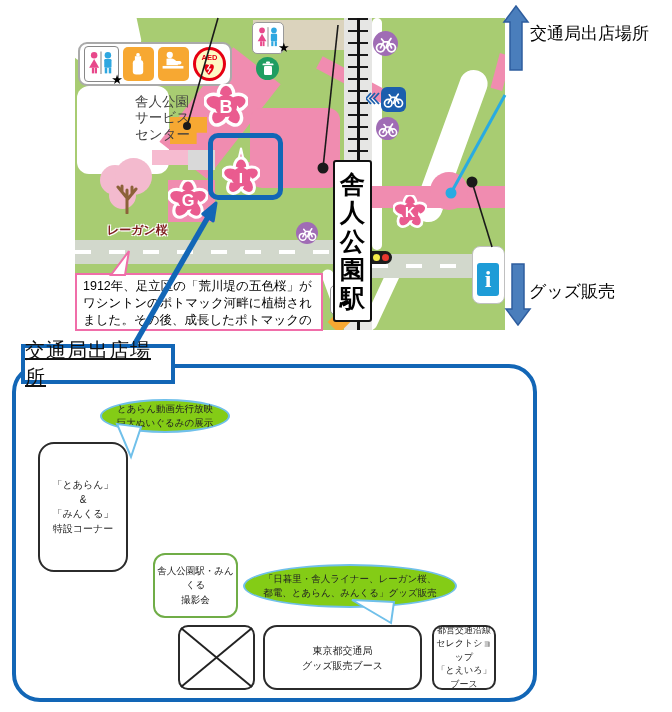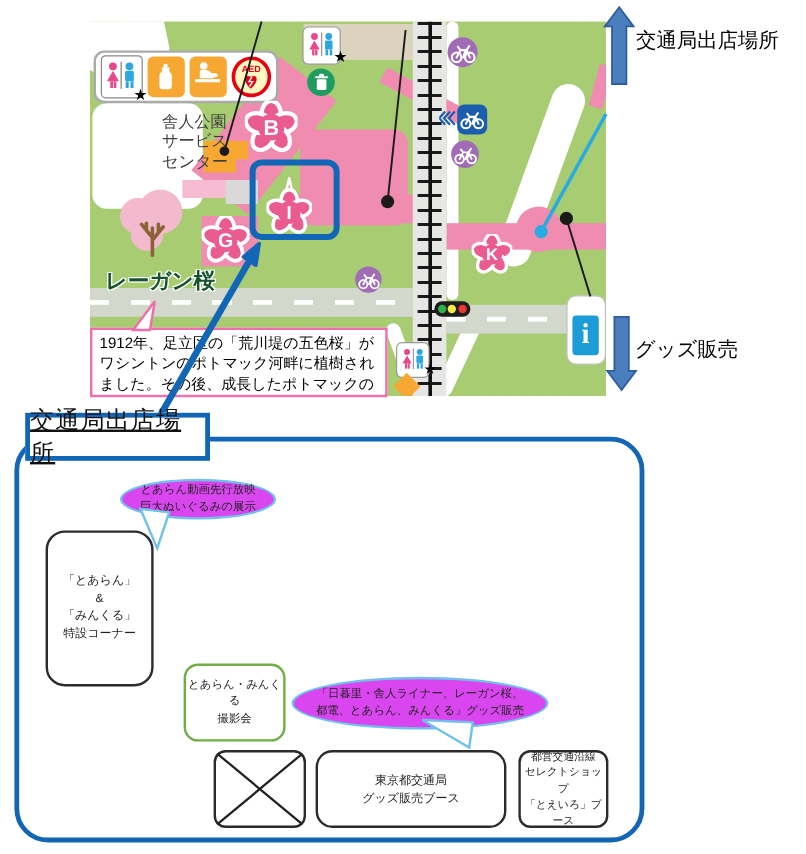--- a/index.html
+++ b/index.html
@@ -16,21 +16,21 @@
   .dash{background:repeating-linear-gradient(90deg,#fff 0 16px,transparent 16px 34px);height:4px;}
   .rail{background:#E6E6E4;}
   .ties{background:repeating-linear-gradient(180deg,#1a1a1a 0 2.5px,transparent 2.5px 12px);}
   .flower-marker{position:absolute;}
   .legend-tile{width:32px;height:34px;border-radius:5px;display:flex;align-items:center;justify-content:center;}
   .star{position:absolute;color:#000;}
   .bike-circle{position:absolute;background:#A06CB5;border-radius:50%;display:flex;align-items:center;justify-content:center;}
   
   .bluebox{border:4px solid #1266B6;background:#fff;box-sizing:border-box;text-decoration:underline;}
   .booth{border:2px solid #2b2b2b;background:#fff;box-sizing:border-box;display:flex;align-items:center;justify-content:center;text-align:center;}
-  .bubble{border:2px solid #70C0EA;background:#d946ef;border-radius:50%;box-sizing:border-box;display:flex;align-items:center;justify-content:center;text-align:center;}
+  .bubble{border:2px solid #70C0EA;background:#84cc16;border-radius:50%;box-sizing:border-box;display:flex;align-items:center;justify-content:center;text-align:center;}
   .sm{font-size:9.5px;line-height:1.5;color:#222;}
 </style>
 </head>
 <body>
 
 <svg width="0" height="0" style="position:absolute">
   <defs>
     <g id="flower">
       <g fill="#EA5B8F" stroke="#fff" stroke-width="3.5" stroke-linejoin="round">
         <ellipse cx="0" cy="-11" rx="8" ry="11"></ellipse>
@@ -123,21 +123,21 @@
   <div class="shape" style="left:25px;top:147px;width:30px;height:30px;border-radius:50%;background:#F3BACE;"></div>
   <div class="shape" style="left:40px;top:140px;width:37px;height:37px;border-radius:50%;background:#F3BACE;"></div>
   <div class="shape" style="left:34px;top:164px;width:27px;height:27px;border-radius:50%;background:#F3BACE;"></div>
   <svg class="shape" style="left:38px;top:158px;" width="28" height="38" viewBox="0 0 28 38">
     <path d="M14,37 V14 M14,22 L5,11 M14,24 L23,13 M9,16 L9,10 M19,18 L19,11" stroke="#8C6239" stroke-width="3" fill="none" stroke-linecap="round"></path>
   </svg>
 
   <div class="shape pre" style="left:12px;top:76px;font-size:13.5px;line-height:1.22;color:#3f3f3f;margin-left:48px;">舎人公園
 サービス
 センター</div>
-  <div class="shape" style="left:13px;top:204px;font-size:18px;font-weight:bold;color:#14532d;text-shadow:-1px -1px 0 #fff,1px -1px 0 #fff,-1px 1px 0 #fff,1px 1px 0 #fff;">レーガン桜</div>
+  <div class="shape" style="left:32px;top:204px;font-size:12px;font-weight:bold;color:#7f1d1d;text-shadow:-1px -1px 0 #fff,1px -1px 0 #fff,-1px 1px 0 #fff,1px 1px 0 #fff;">レーガン桜</div>
 
   <div class="shape" style="left:3px;top:24px;width:154px;height:44px;background:#fff;border:2px solid #aaa;border-radius:9px;display:flex;align-items:center;gap:4px;padding:0 4px;box-sizing:border-box;">
     <div style="position:relative;width:34px;height:34px;border:1.5px solid #888;border-radius:4px;background:#fff;display:flex;align-items:center;justify-content:center;">
       <svg width="30" height="30" viewBox="-12 -12 24 24">
           <use href="#wc-pair"></use>
         </svg>
       <span class="star" style="right:-5px;bottom:-6px;font-size:13px;">★</span>
     </div>
     <div class="legend-tile" style="background:#F7A832;">
       <svg width="26" height="26" viewBox="-10 -10 20 20">
@@ -220,20 +220,23 @@
       <use href="#flower"></use>
     <text y="6.5" text-anchor="middle" font-size="18" font-weight="bold" fill="#fff" font-family="Liberation Sans, sans-serif">I</text>
   </svg>
   <svg class="flower-marker" style="left:318px;top:177px;" width="34" height="34" viewBox="-22 -22 44 44">
     <use href="#flower"></use>
     <text y="6.5" text-anchor="middle" font-size="18" font-weight="bold" fill="#fff" font-family="Liberation Sans, sans-serif">K</text>
   </svg>
 
   <div class="shape" style="left:133px;top:115px;width:75px;height:67px;border:5px solid #1266B6;border-radius:10px;box-sizing:border-box;z-index:6;"></div>
 
+  <div class="shape" style="left:258px;top:142px;width:39px;height:162px;background:#fff;border:2.5px solid #111;border-radius:3px;box-sizing:border-box;display:flex;align-items:center;justify-content:center;z-index:5;">
+    <div style="width:27px;font-size:25px;font-weight:bold;line-height:1.14;word-break:break-all;text-align:center;color:#000;">舎人公園駅</div>
+  </div>
 
   <div class="shape" style="left:397px;top:228px;width:33px;height:58px;background:#fff;border:1.5px solid #c0c0c0;border-radius:8px;box-sizing:border-box;z-index:6;">
     <div style="position:absolute;left:4px;top:16px;width:22px;height:33px;background:#1E9CD7;border-radius:3px;display:flex;align-items:center;justify-content:center;">
       <span style="color:#fff;font-family:'Liberation Serif',serif;font-weight:bold;font-size:24px;">i</span>
     </div>
   </div>
 </div>
 
 <div class="abs pre" style="left:75px;top:273px;width:248px;height:58px;background:#fff;border:2px solid #F06EA9;box-sizing:border-box;z-index:8;padding:3px 6px;font-size:12.5px;line-height:17px;color:#000;overflow:hidden;">1912年、足立区の「荒川堤の五色桜」がワシントンのポトマック河畔に植樹されました。その後、成長したポトマックの桜の枝か</div>
 
@@ -252,42 +255,42 @@
 </div>
 
 <div class="abs booth" style="left:38px;top:442px;width:90px;height:130px;border-radius:16px;z-index:3;">
   <div class="pre" style="font-size:10px;line-height:1.45;color:#222;">「とあらん」
 &amp;
 「みんくる」
 特設コーナー</div>
 </div>
 
 <div class="abs booth" style="left:153px;top:553px;width:85px;height:65px;border-radius:12px;border-color:#70AD47;z-index:3;">
-  <div class="sm pre">とあらん・みんくる
+  <div class="sm pre">舎人公園駅・みんくる
 撮影会</div>
 </div>
 
 <div class="abs bubble" style="left:243px;top:564px;width:214px;height:44px;z-index:3;">
   <div class="sm pre">「日暮里・舎人ライナー、レーガン桜、
 都電、とあらん、みんくる」グッズ販売</div>
 </div>
 
 <div class="abs booth" style="left:178px;top:625px;width:77px;height:65px;border-radius:10px;z-index:3;">
   <svg width="100%" height="100%" viewBox="0 0 77 65" preserveAspectRatio="none">
     <line x1="1" y1="1" x2="76" y2="64" stroke="#222" stroke-width="2"></line>
     <line x1="76" y1="1" x2="1" y2="64" stroke="#222" stroke-width="2"></line>
   </svg>
 </div>
 
 <div class="abs booth" style="left:263px;top:625px;width:159px;height:65px;border-radius:14px;z-index:3;">
   <div class="pre" style="font-size:10px;line-height:1.5;color:#222;">東京都交通局
 グッズ販売ブース</div>
 </div>
 
-<div class="abs booth" style="left:432px;top:625px;width:75px;height:65px;border-radius:10px;z-index:3;">
+<div class="abs booth" style="left:432px;top:625px;width:64px;height:65px;border-radius:10px;z-index:3;">
   <div class="pre" style="font-size:9px;line-height:1.5;color:#222;">都営交通沿線
 セレクトショップ
 「とえいろ」ブース</div>
 </div>
 
 <svg class="abs" style="left:0;top:0;z-index:30;pointer-events:none;" width="672" height="712" viewBox="0 0 672 712">
 
   <g stroke="#1a1a1a" stroke-width="1.6">
     <line x1="218" y1="18" x2="187" y2="126"></line>
     <line x1="338" y1="25" x2="323" y2="168"></line>

